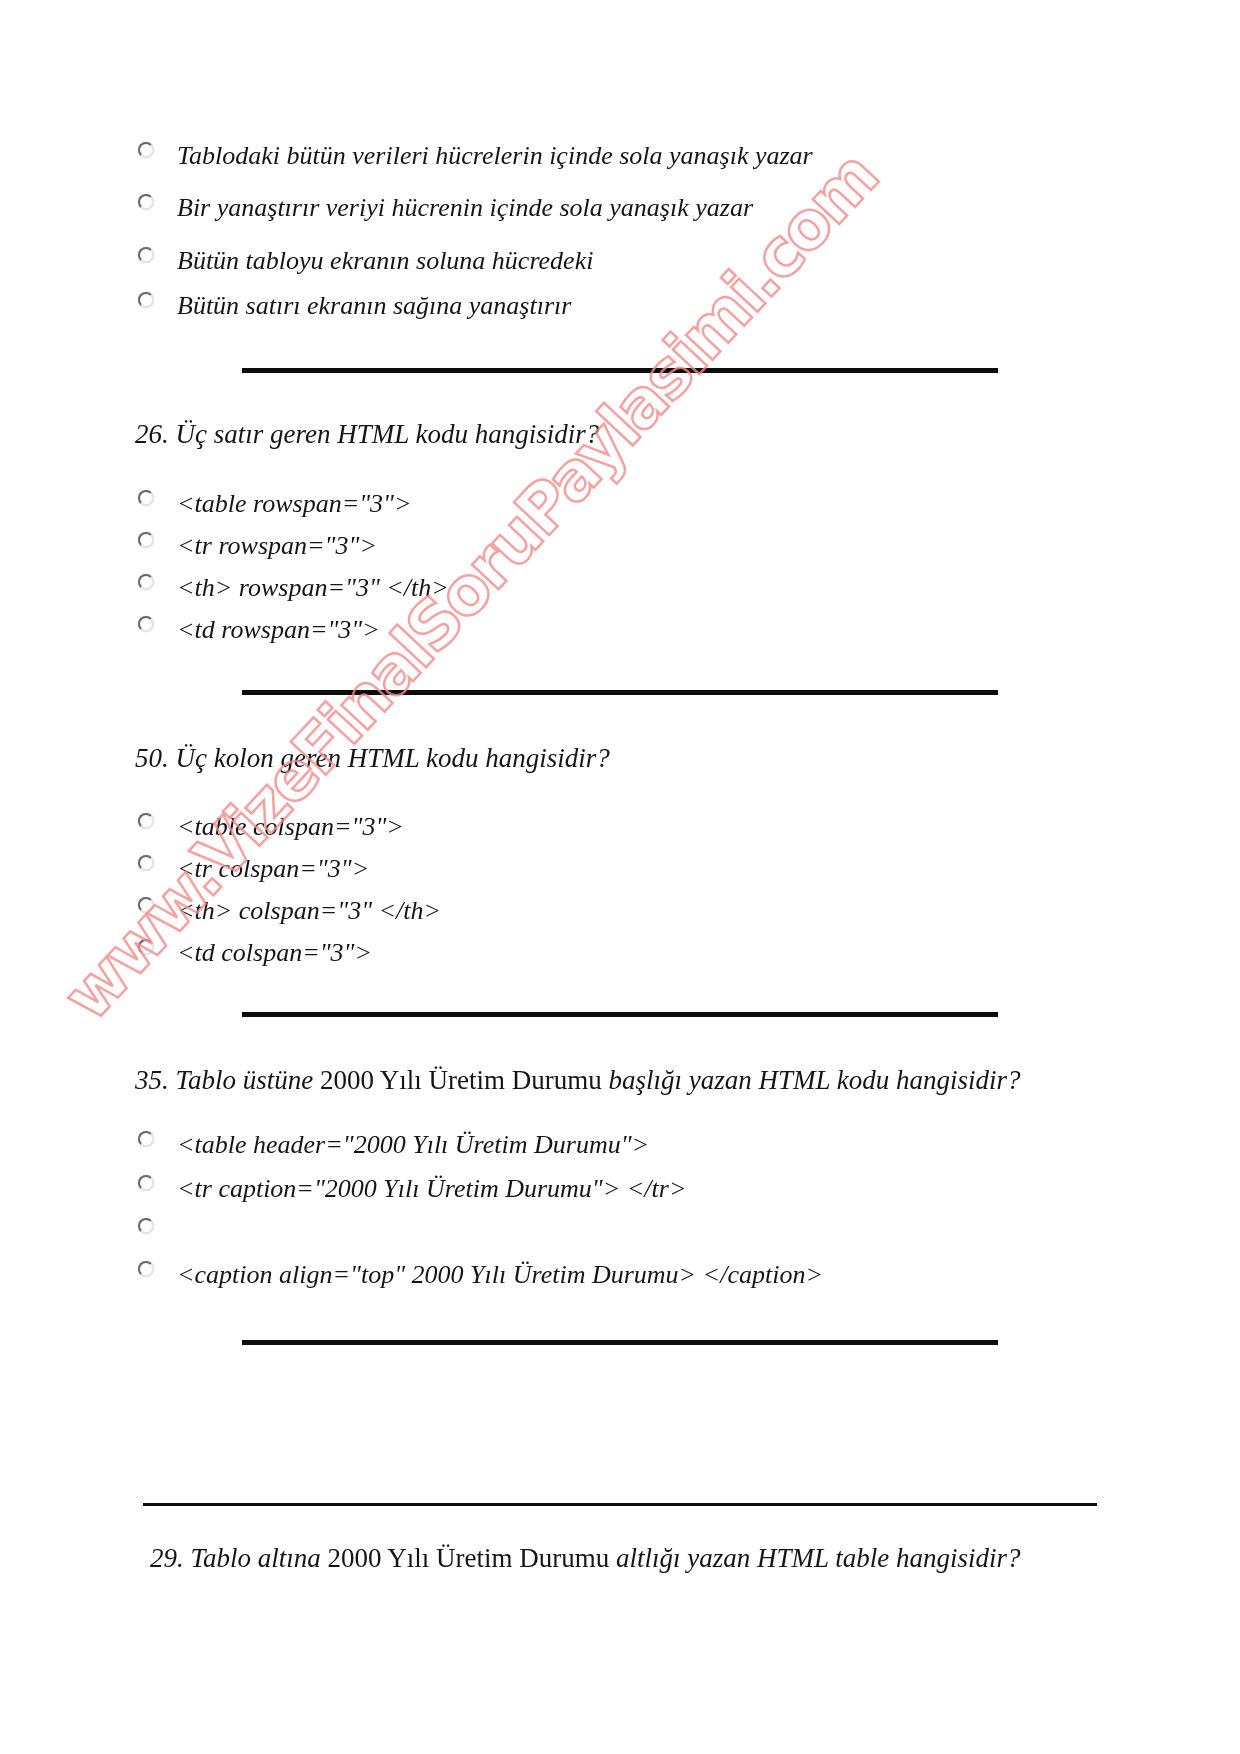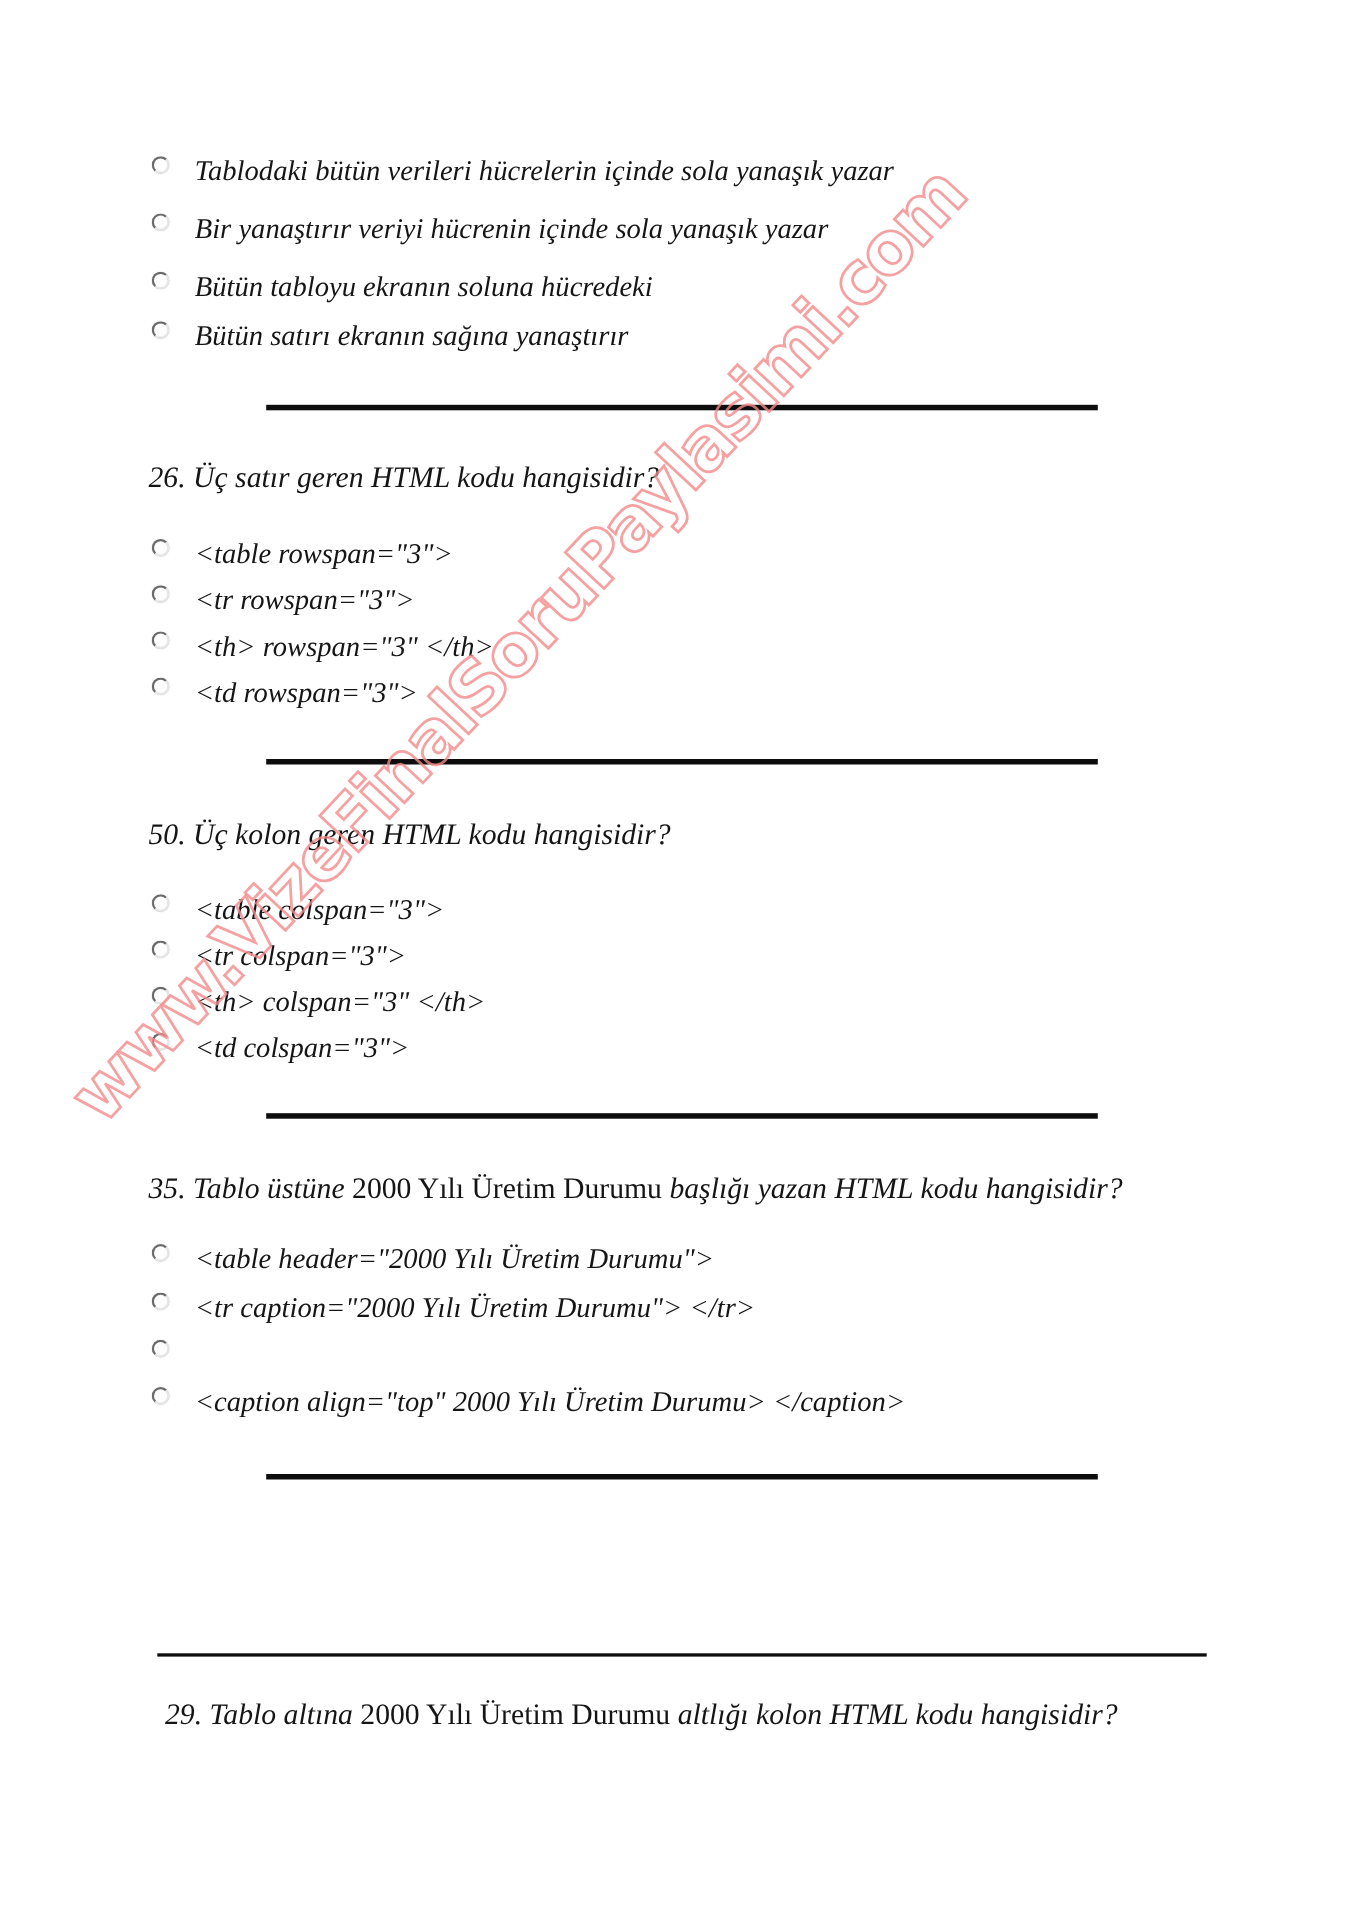--- a/index.html
+++ b/index.html
@@ -120,15 +120,15 @@
 </div>
 <div class="row" style="top:1258px">
   <span class="radio"></span>
   <span class="opt-label">&lt;caption align="top" 2000 Yılı Üretim Durumu&gt; &lt;/caption&gt;</span>
 </div>
 
 <div class="hr mid" style="top:1340px"></div>
 
 <div class="hr wide" style="top:1503px"></div>
 
-<div class="q-title" style="top:1540px;left:150px"><span>29. Tablo altına </span><span class="bold-seg">2000 Yılı Üretim Durumu</span><span> altlığı kolon HTML kodu hangisidir?</span></div>
+<div class="q-title" style="top:1540px;left:150px"><span>29. Tablo altına </span><span class="bold-seg">2000 Yılı Üretim Durumu</span><span> altlığı yazan HTML table hangisidir?</span></div>
 
 <div class="watermark">www.VizeFinalSoruPaylasimi.com</div>
 
 </body></html>

